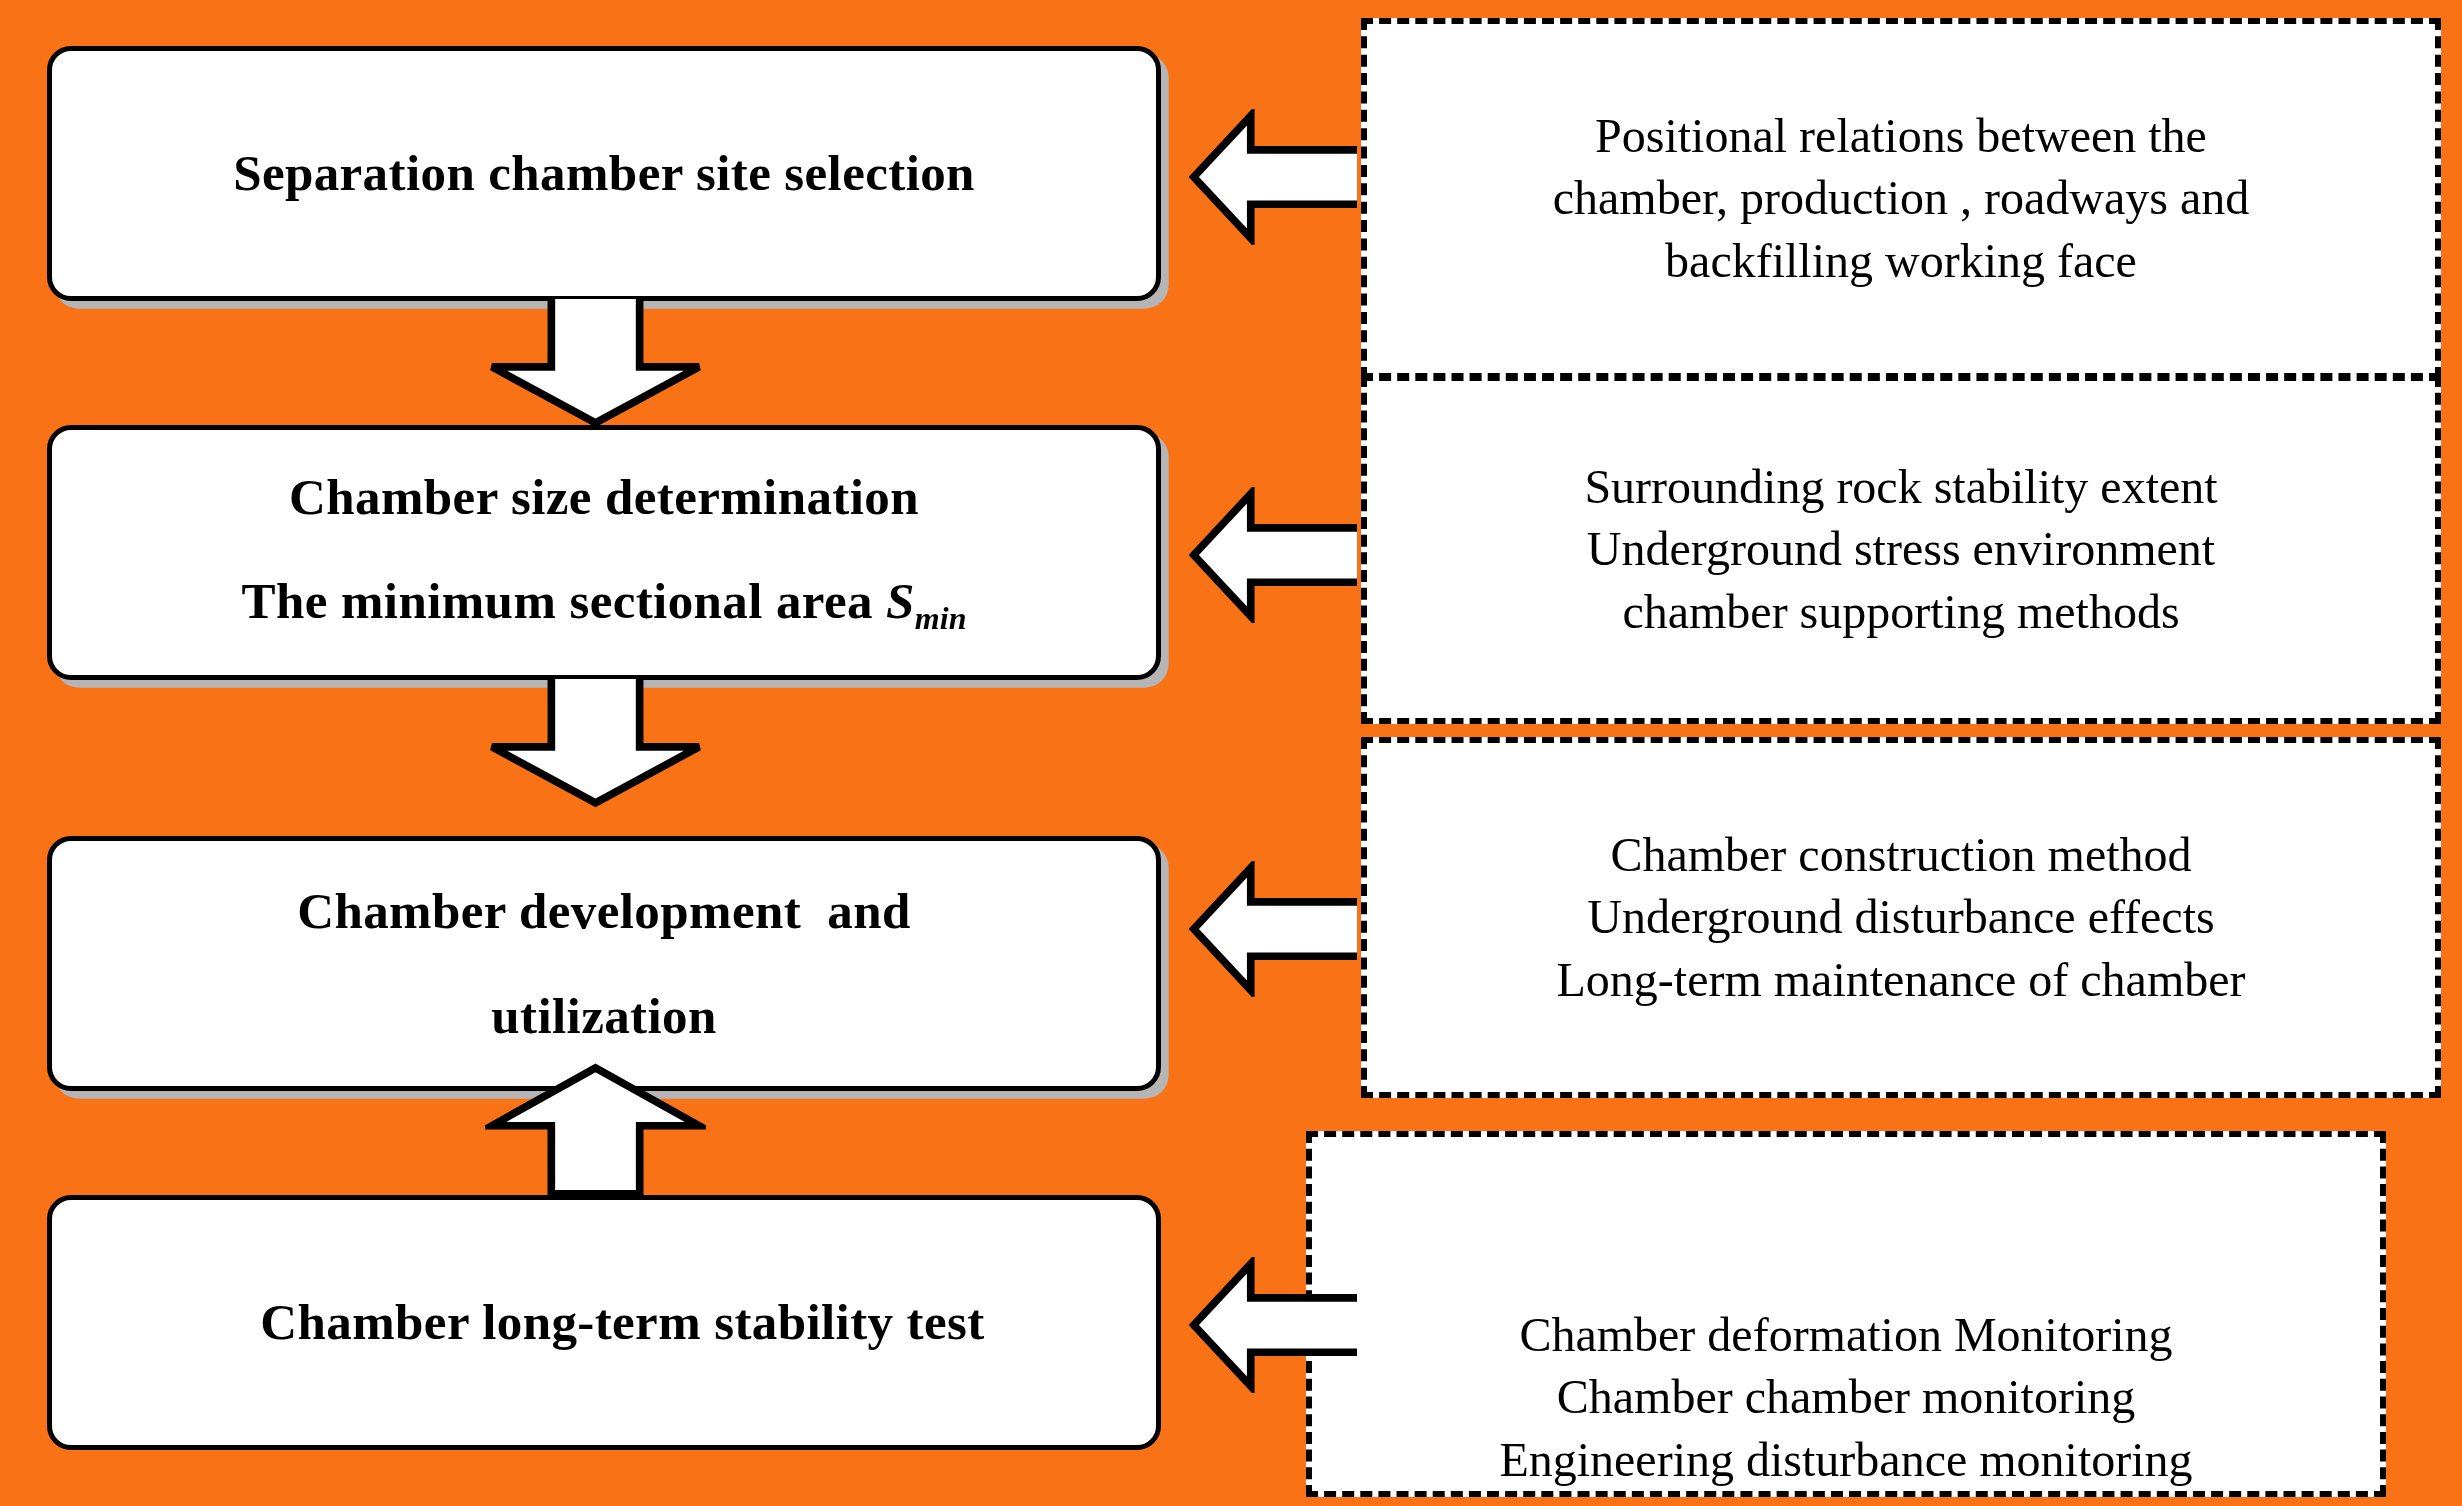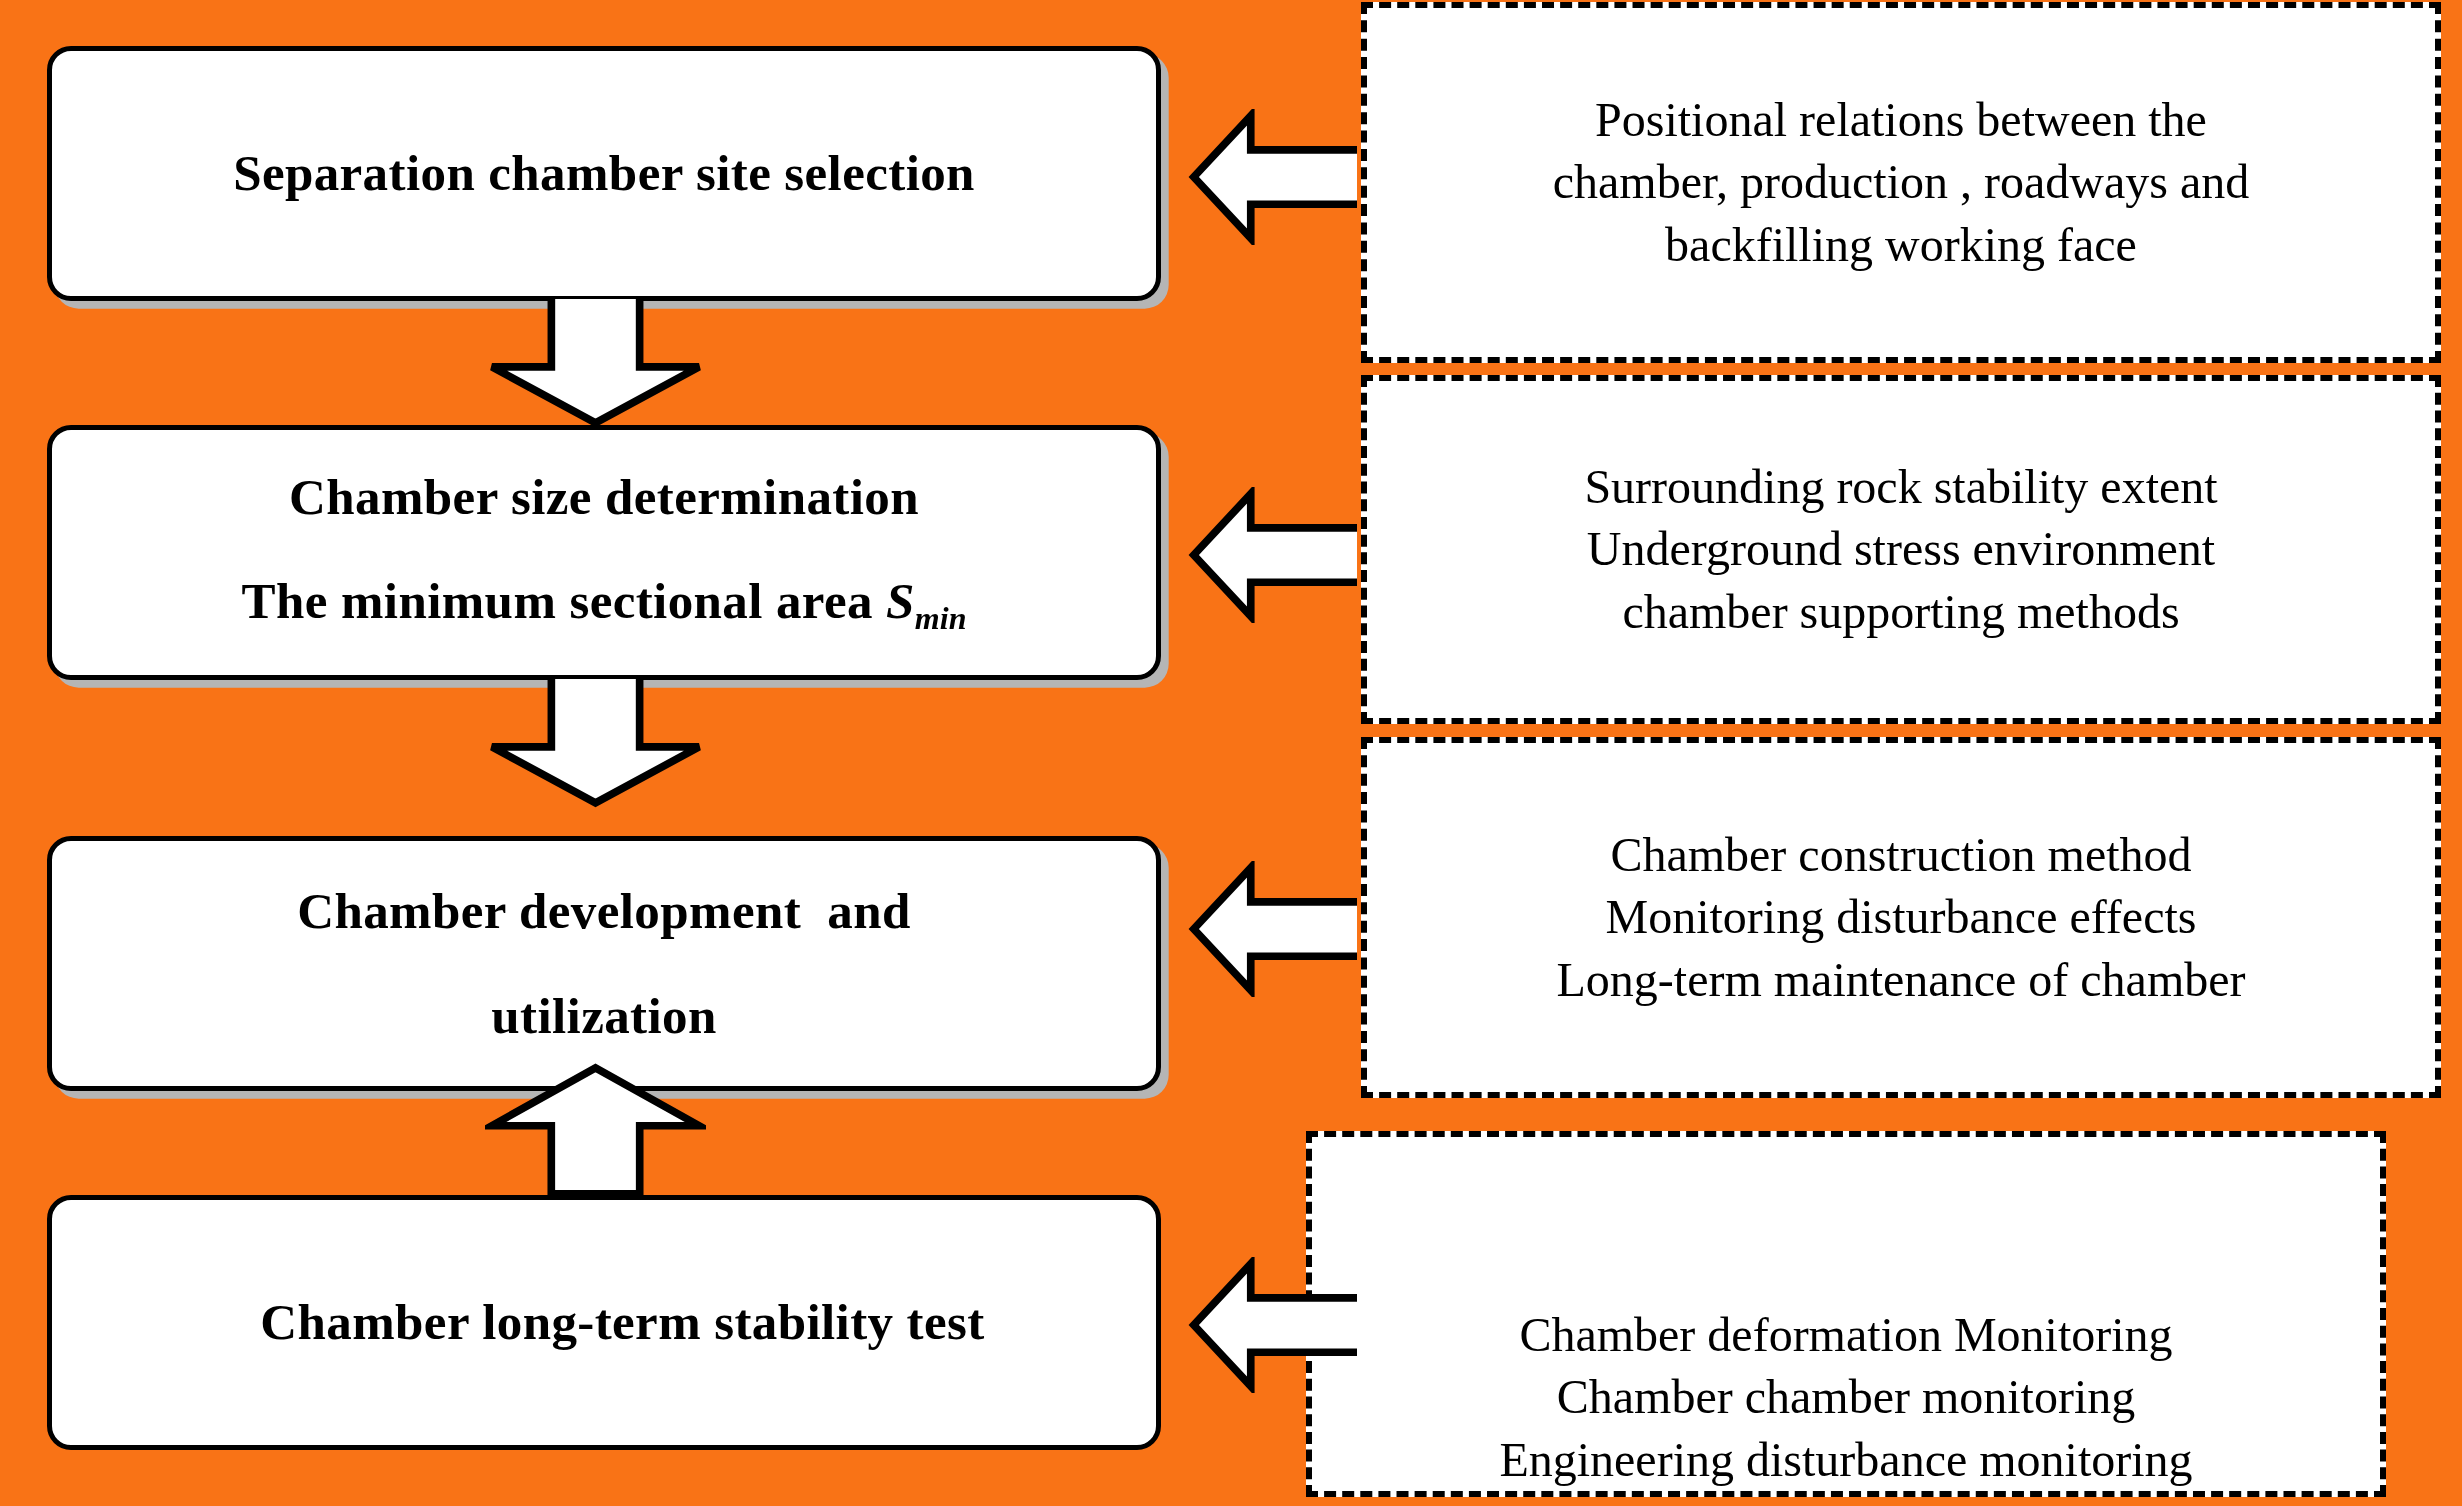--- a/index.html
+++ b/index.html
@@ -105,35 +105,35 @@
 
   <div class="proc-box shadowed" style="left:47px; top:800px; width:1114px; height:255px;margin-top:36px;">
     <div class="proc-line">Chamber development  and</div>
     <div class="proc-line spaced">utilization</div>
   </div>
 
   <div class="proc-box" style="left:47px; top:1195px; width:1114px; height:255px;padding-left:37px;">
     <div class="proc-line">Chamber long-term stability test</div>
   </div>
 
-  <div class="dash-box" style="left:1361px; top:2px; width:1080px; height:361px;">
+  <div class="dash-box" style="left:1361px; top:18px; width:1080px; height:361px;">
     <div class="dash-line">Positional relations between the</div>
     <div class="dash-line">chamber, production , roadways and</div>
     <div class="dash-line">backfilling working face</div>
   </div>
 
   <div class="dash-box" style="left:1361px; top:375px; width:1080px; height:349px;">
     <div class="dash-line">Surrounding rock stability extent</div>
     <div class="dash-line">Underground stress environment</div>
     <div class="dash-line">chamber supporting methods</div>
   </div>
 
   <div class="dash-box" style="left:1361px; top:737px; width:1080px; height:361px;">
     <div class="dash-line">Chamber construction method</div>
-    <div class="dash-line">Monitoring disturbance effects</div>
+    <div class="dash-line">Underground disturbance effects</div>
     <div class="dash-line">Long-term maintenance of chamber</div>
   </div>
 
   <div class="dash-box" style="left:1306px; top:1131px; width:1080px; height:366px;justify-content:flex-end;">
     <div class="dash-line">Chamber deformation Monitoring</div>
     <div class="dash-line">Chamber chamber monitoring</div>
     <div class="dash-line">Engineering disturbance monitoring</div>
   </div>
 
   <div class="arrow" style="left:1187px; top:109px; width:170px; height:136px;">

